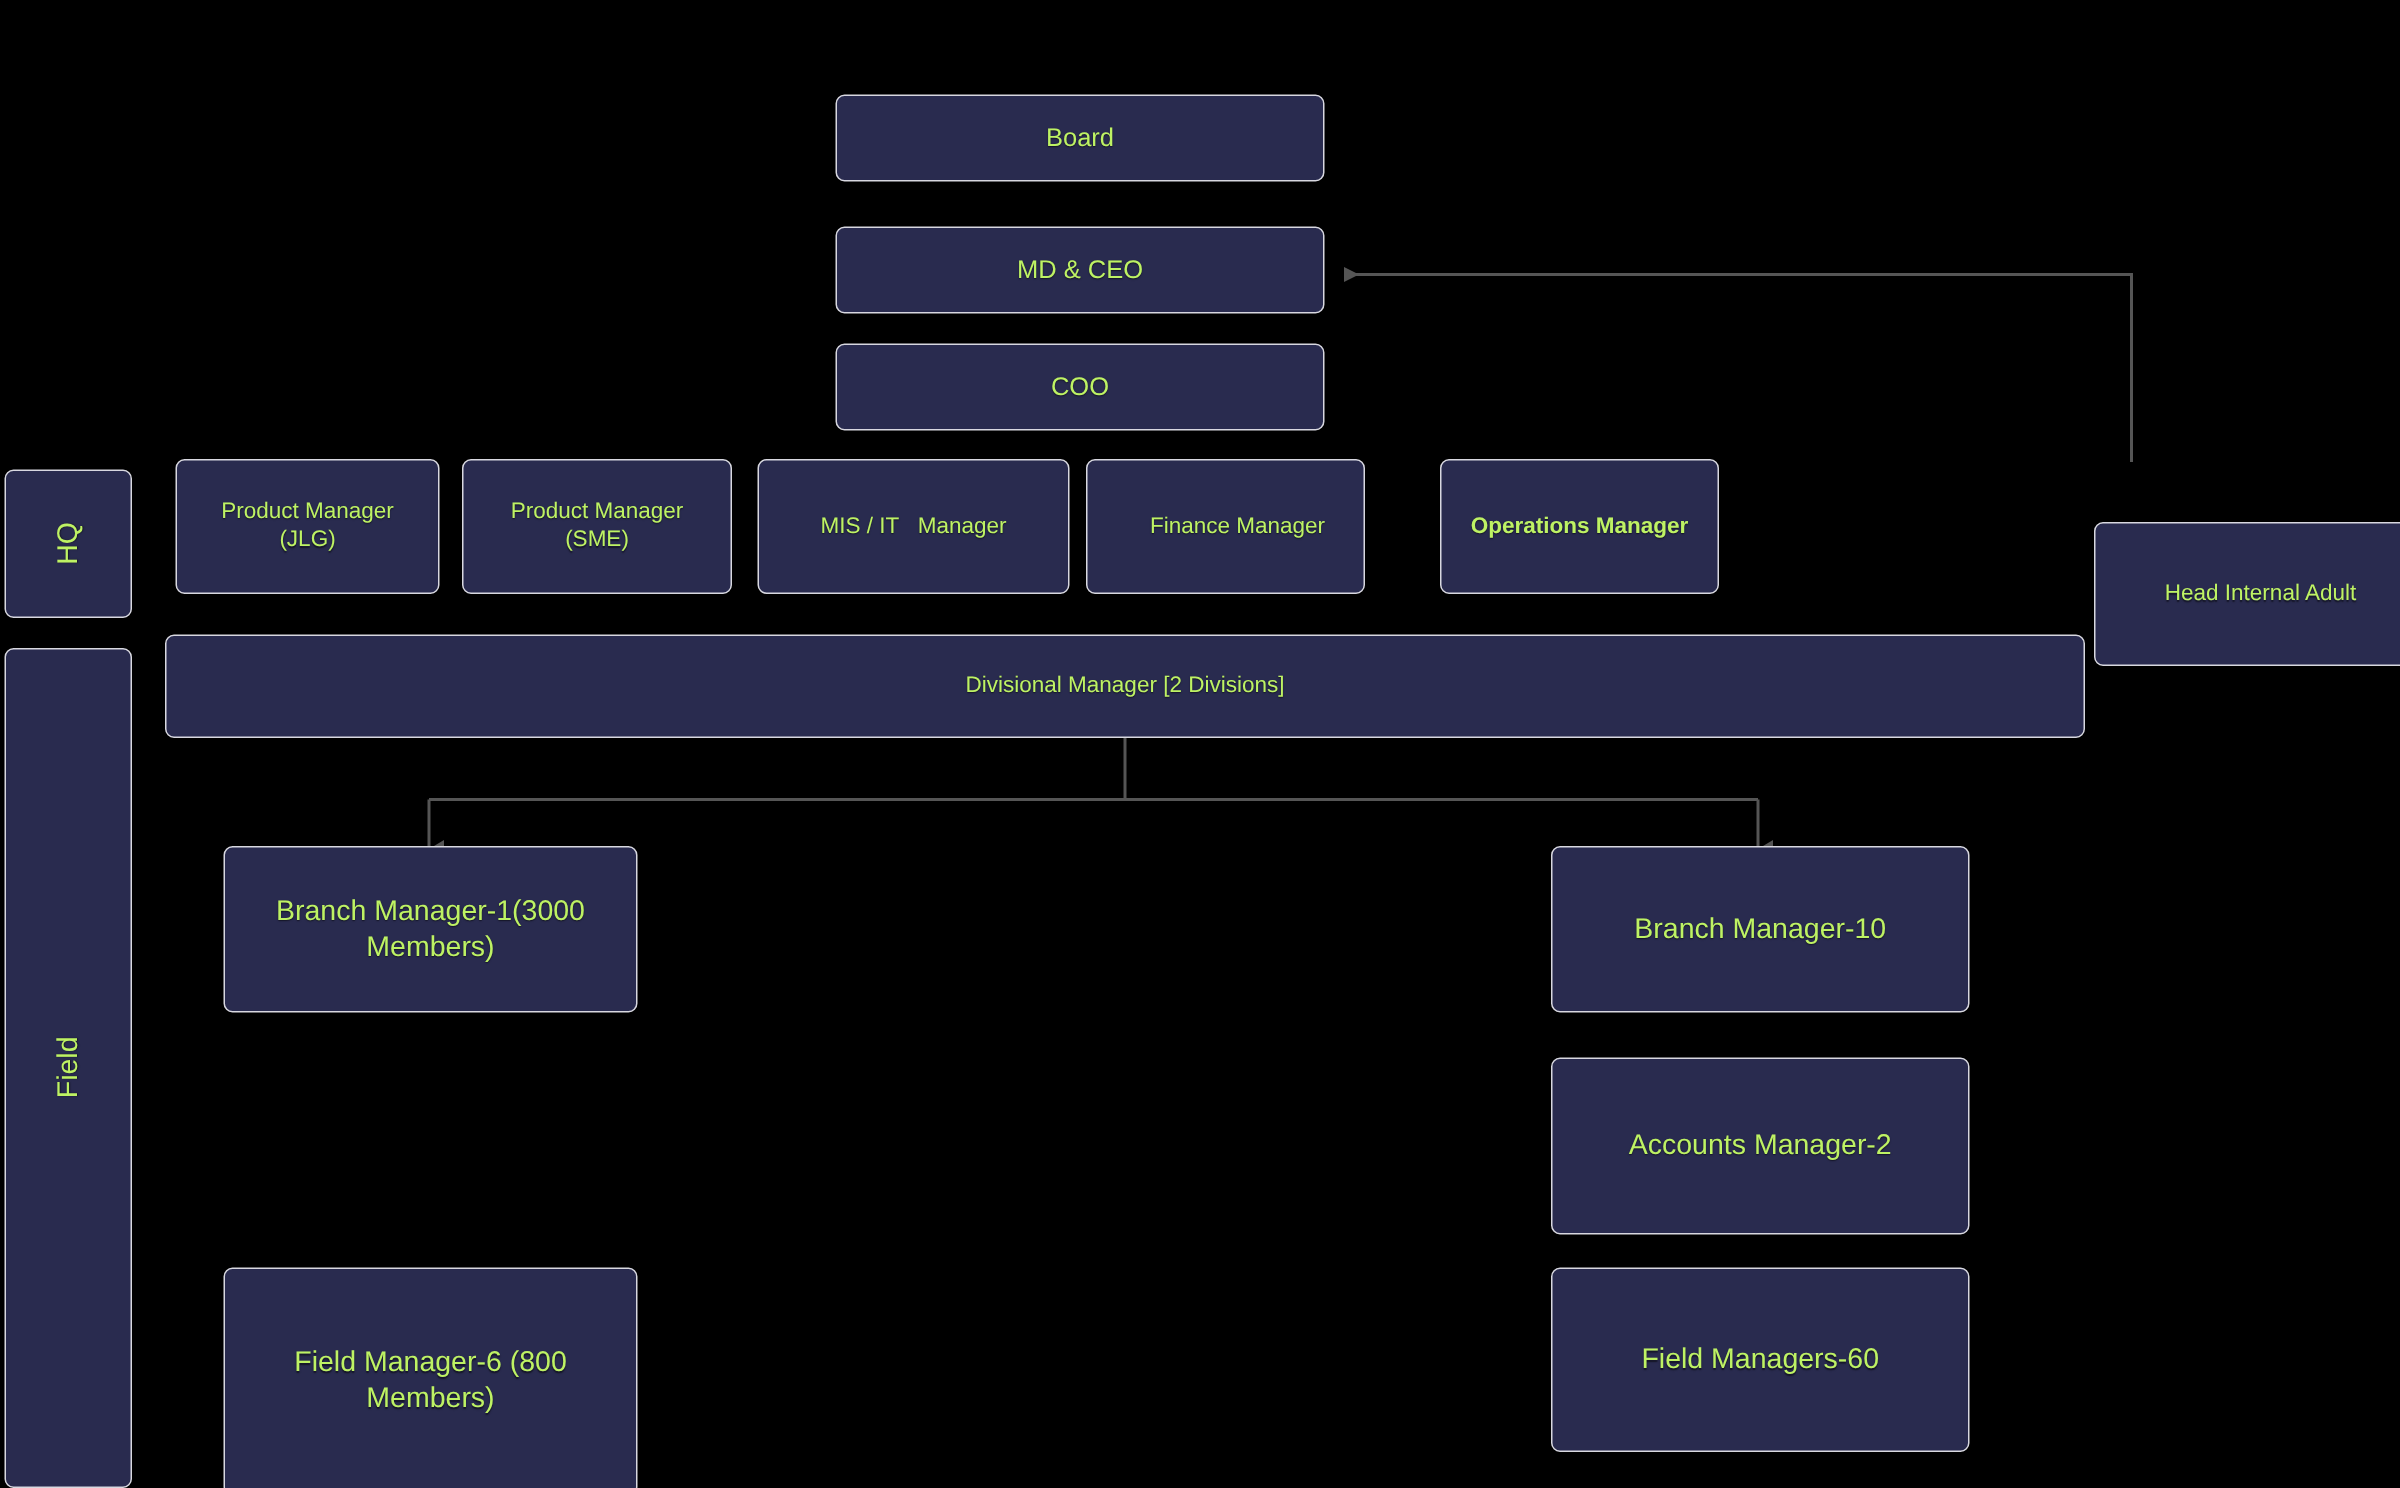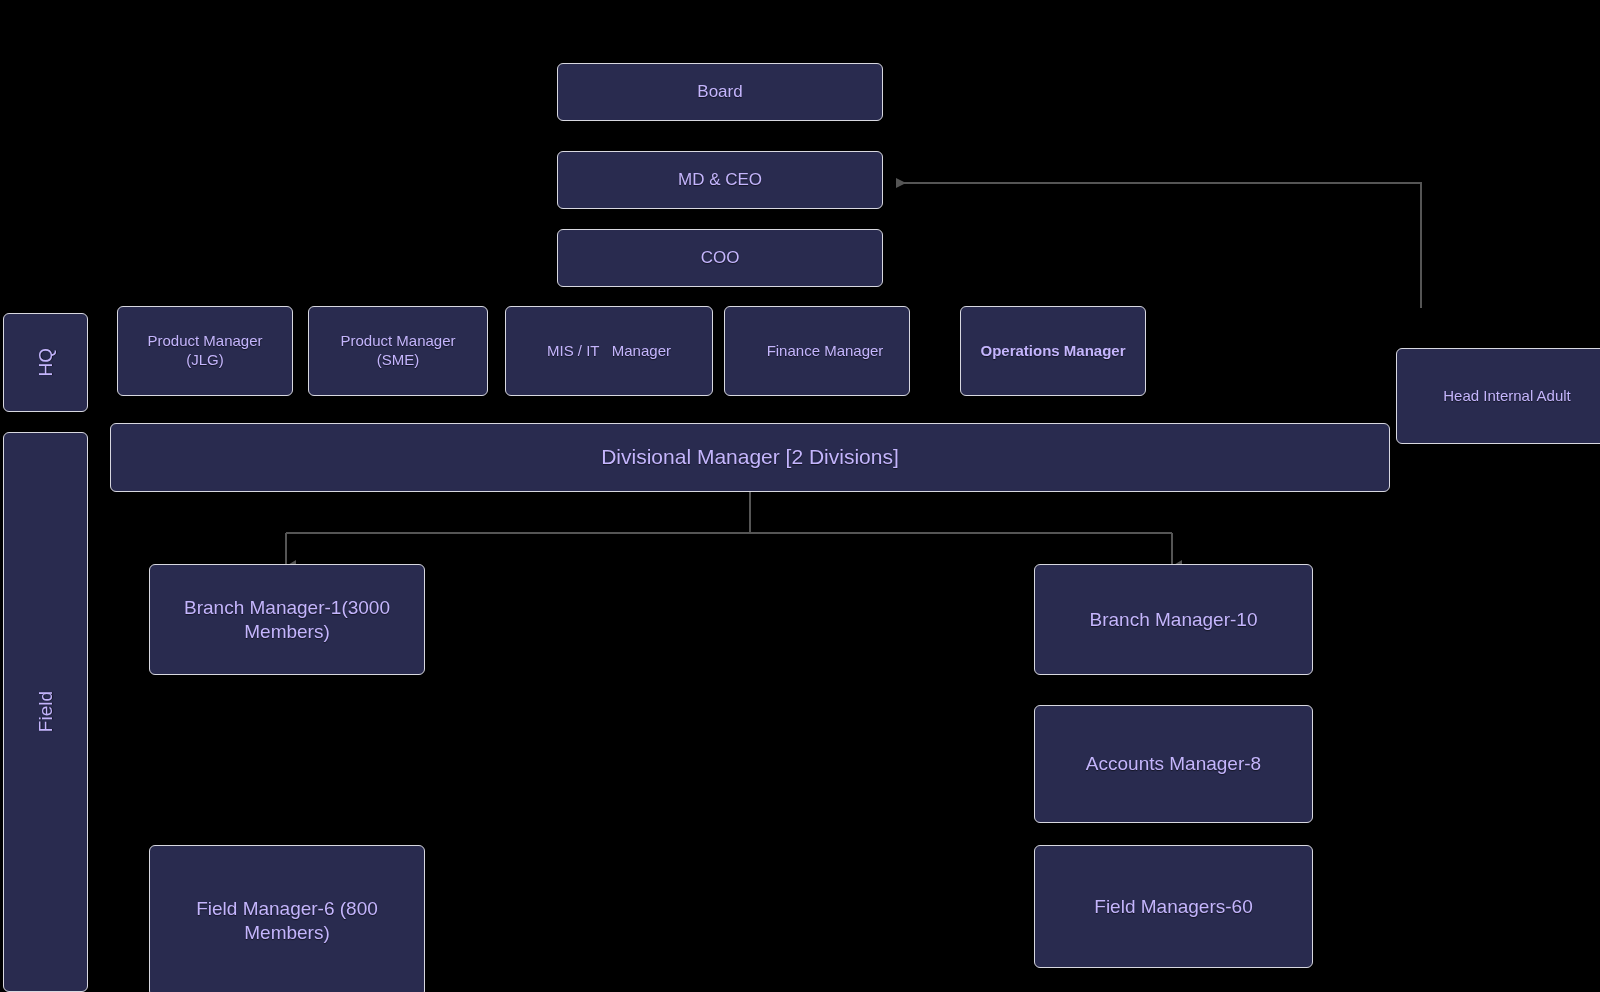--- a/index.html
+++ b/index.html
@@ -15,21 +15,21 @@
     background: #000000;
     overflow: hidden;
     font-family: "Liberation Sans", sans-serif;
   }
   .node {
     position: absolute;
     box-sizing: border-box;
     background: #292B4F;
     border: 1px solid #d8d8e0;
     border-radius: 6px;
-    color: #c4b5fd;
+    color: #bef264;
     display: flex;
     align-items: center;
     justify-content: center;
     text-align: center;
     line-height: 1.25;
     padding: 4px 8px;
     text-shadow: 0 1px 1px rgba(0,0,0,0.55);
   }
   .node-label {
     display: block;
@@ -37,21 +37,21 @@
     white-space: pre-wrap;
   }
   .vertical-node .node-label {
     writing-mode: vertical-rl;
     transform: rotate(180deg);
     white-space: nowrap;
     width: auto;
   }
   .t-top  { font-size: 17px; }
   .t-hq   { font-size: 15px; }
-  .t-div  { font-size: 21px; }
+  .t-div  { font-size: 15px; }
   .t-field{ font-size: 19px; }
   .t-side { font-size: 19px; }
   svg.edges {
     position: absolute;
     left: 0;
     top: 0;
     width: 1600px;
     height: 992px;
     pointer-events: none;
     overflow: visible;
@@ -140,20 +140,20 @@
 
   <div class="node t-field" style="left:149px; top:845px; width:276px; height:152px;">
     <span class="node-label">Field Manager-6 (800 Members)</span>
   </div>
 
   <div class="node t-field" style="left:1034px; top:564px; width:279px; height:111px;">
     <span class="node-label">Branch Manager-10</span>
   </div>
 
   <div class="node t-field" style="left:1034px; top:705px; width:279px; height:118px;">
-    <span class="node-label">Accounts Manager-8</span>
+    <span class="node-label">Accounts Manager-2</span>
   </div>
 
   <div class="node t-field" style="left:1034px; top:845px; width:279px; height:123px;">
     <span class="node-label">Field Managers-60</span>
   </div>
 
 </div>
 
 </body></html>

